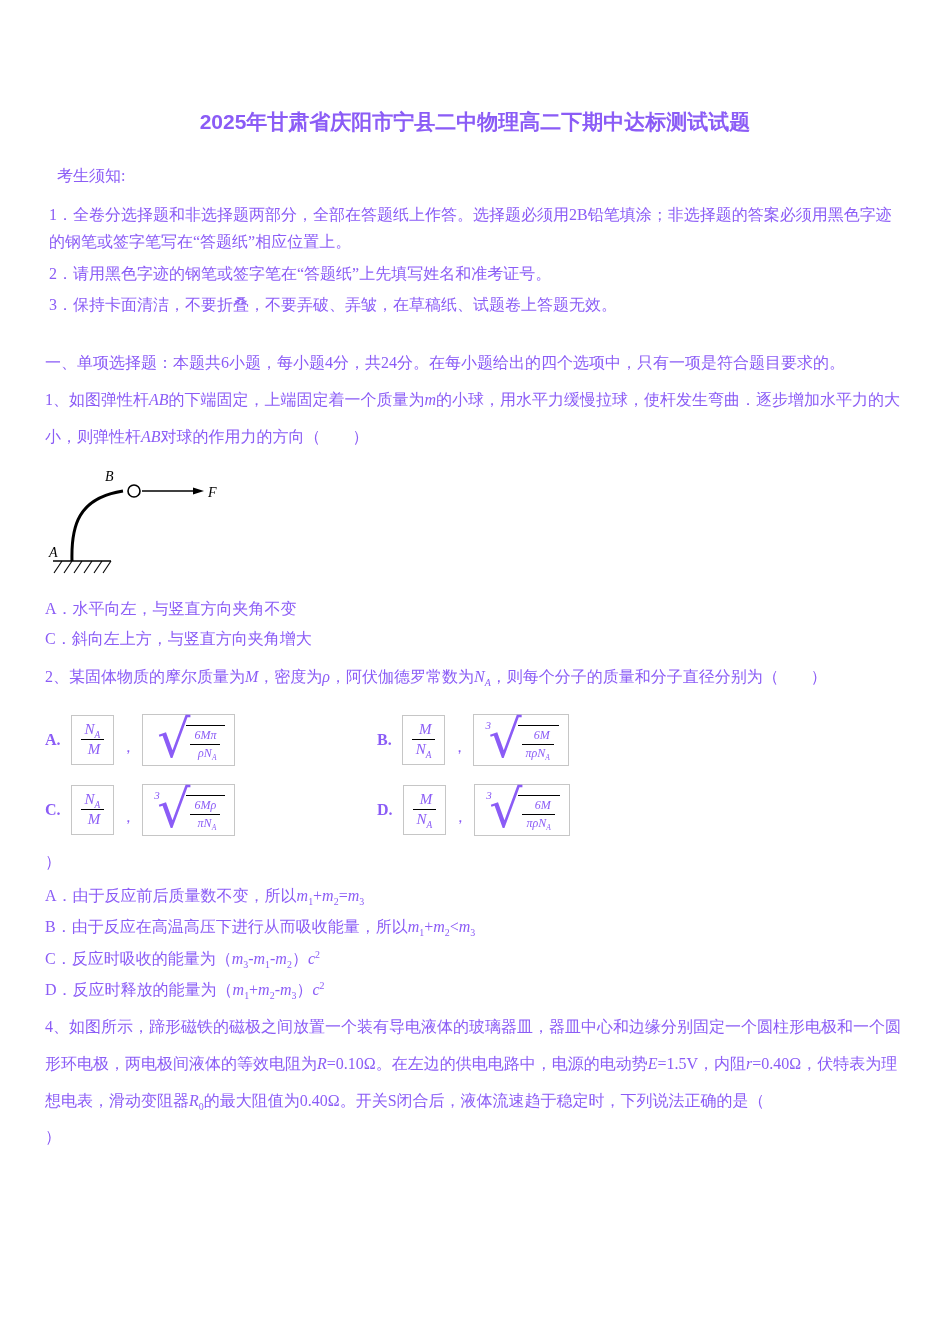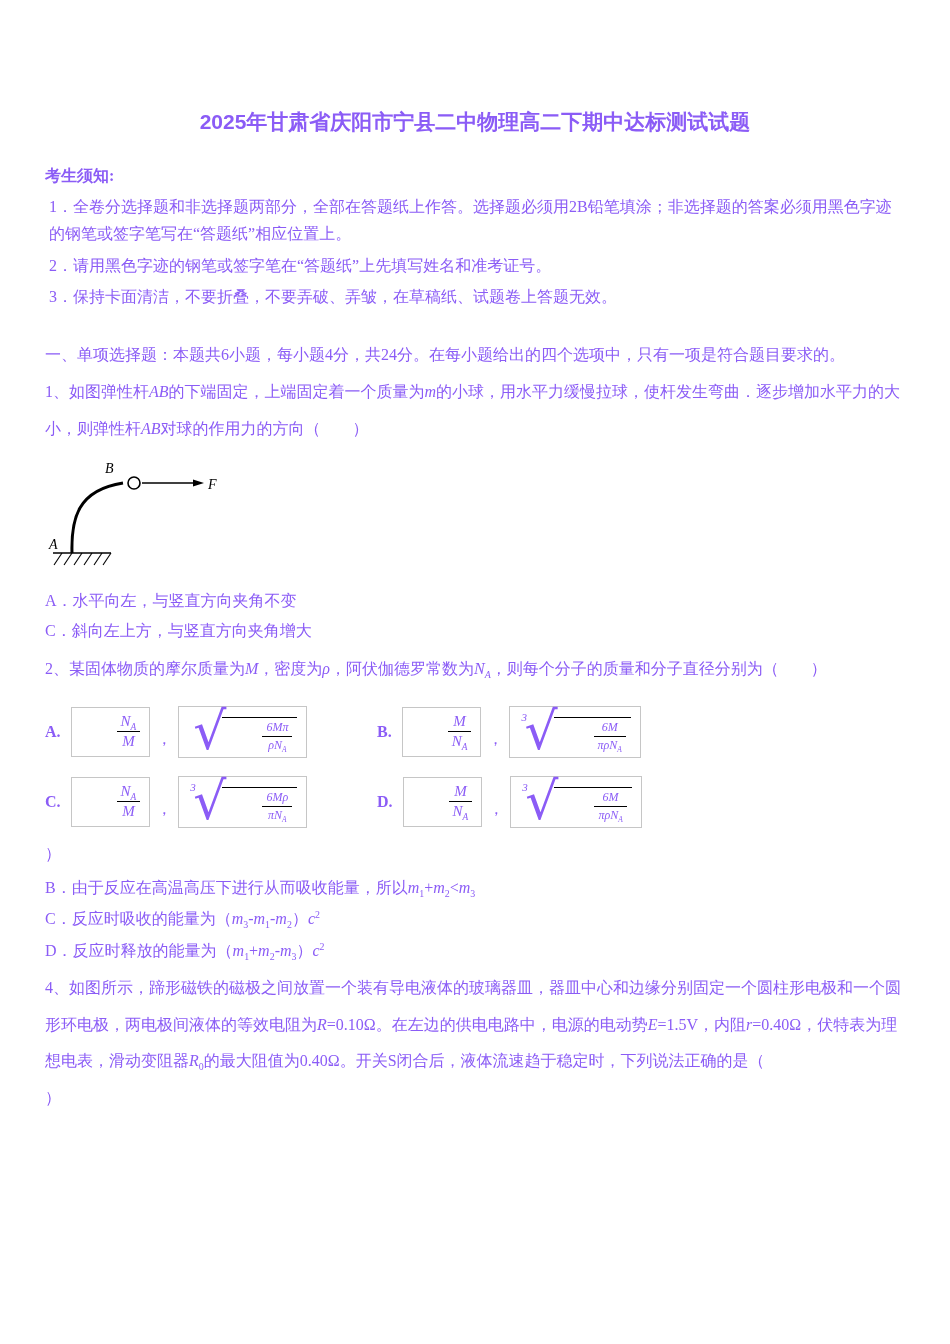--- a/index.html
+++ b/index.html
@@ -9,41 +9,41 @@
     padding:108px 45px 30px 45px;
     font-family:"Liberation Serif","DejaVu Serif",serif;
     font-size:16px;color:#8b5cf6;
   }
   i{}
   sub,sup{font-size:0.62em;line-height:0;}
   .title{
     text-align:center;font-weight:bold;font-size:21px;margin:0 0 26px 0;
     font-family:"Liberation Sans","DejaVu Sans",sans-serif;
   }
-  .notice-heading{margin:0;line-height:1.7;font-weight:bold;}
+  .notice-heading{margin:12px;line-height:1.7;}
   .notice-item{margin:4px;line-height:1.7;}
   .section-heading{margin:30px 0 4px 0;line-height:1.9;}
   .stem{margin:4px 0 0 0;line-height:2.3;}
   .stem-close{margin:0;line-height:2.3;}
   .figure{margin:8px 0 12px 2px;}
   .optrow{display:flex;line-height:1.9;}
   .optrow .col1{width:332px;flex:none;}
   .optrow .col2{flex:1;}
   .optlist p{margin:0;line-height:1.95;}
   
   .q2-row{display:flex;align-items:center;margin:18px 0 8px 0;}
   .q2-cell{display:inline-flex;align-items:center;}
   .q2-cell.col1{width:332px;flex:none;}
   .flabel{font-weight:bold;margin-right:10px;}
   .fcomma{margin:0 6px;align-self:flex-end;padding-bottom:8px;}
   .mathbox{
     display:inline-flex;align-items:center;justify-content:center;
     border:1px solid #c6c6c6;padding:4px 9px;min-height:50px;background:#fff;
   }
-  .frac{display:inline-block;text-align:center;font-style:italic;font-size:15px;margin-left:36px;}
+  .frac{display:inline-block;text-align:right;font-style:italic;font-size:15px;}
   .frac .num{display:block;border-bottom:1px solid #000;padding:0 4px 1px 4px;}
   .frac .den{display:block;padding:1px 4px 0 4px;}
   .root{display:inline-flex;align-items:center;position:relative;padding:6px 0 0 5px;}
   .root .deg{position:absolute;top:0;left:2px;font-size:11px;font-style:italic;}
   .root .sign{
     font-size:52px;line-height:0;font-family:"DejaVu Sans",sans-serif;
     margin-right:-4px;transform:translateY(-4px);
   }
   .root .body{border-top:1.5px solid #000;padding:2px 5px 0 4px;}
   .root .frac{font-size:12px;}
@@ -170,20 +170,21 @@
             <span class="body"><span class="frac"><span class="num">6<i>M</i></span><span class="den"><i>πρN</i><sub><i>A</i></sub></span></span></span>
           </span>
         </span>
       </span>
     </div>
   </div>
 
   <div>
     <p class="stem-close">）</p>
     <div class="optlist">
+      <p>A．由于反应前后质量数不变，所以<i>m</i><sub>1</sub>+<i>m</i><sub>2</sub>=<i>m</i><sub>3</sub></p>
       <p>B．由于反应在高温高压下进行从而吸收能量，所以<i>m</i><sub>1</sub>+<i>m</i><sub>2</sub>&lt;<i>m</i><sub>3</sub></p>
       <p>C．反应时吸收的能量为（<i>m</i><sub>3</sub>-<i>m</i><sub>1</sub>-<i>m</i><sub>2</sub>）<i>c</i><sup>2</sup></p>
       <p>D．反应时释放的能量为（<i>m</i><sub>1</sub>+<i>m</i><sub>2</sub>-<i>m</i><sub>3</sub>）<i>c</i><sup>2</sup></p>
     </div>
   </div>
 
   <div>
     <p class="stem">4、如图所示，蹄形磁铁的磁极之间放置一个装有导电液体的玻璃器皿，器皿中心和边缘分别固定一个圆柱形电极和一个圆形环电极，两电极间液体的等效电阻为<i>R</i>=0.10Ω。在左边的供电电路中，电源的电动势<i>E</i>=1.5V，内阻<i>r</i>=0.40Ω，伏特表为理想电表，滑动变阻器<i>R</i><sub>0</sub>的最大阻值为0.40Ω。开关S闭合后，液体流速趋于稳定时，下列说法正确的是（</p>
     <p class="stem-close">）</p>
   </div>

